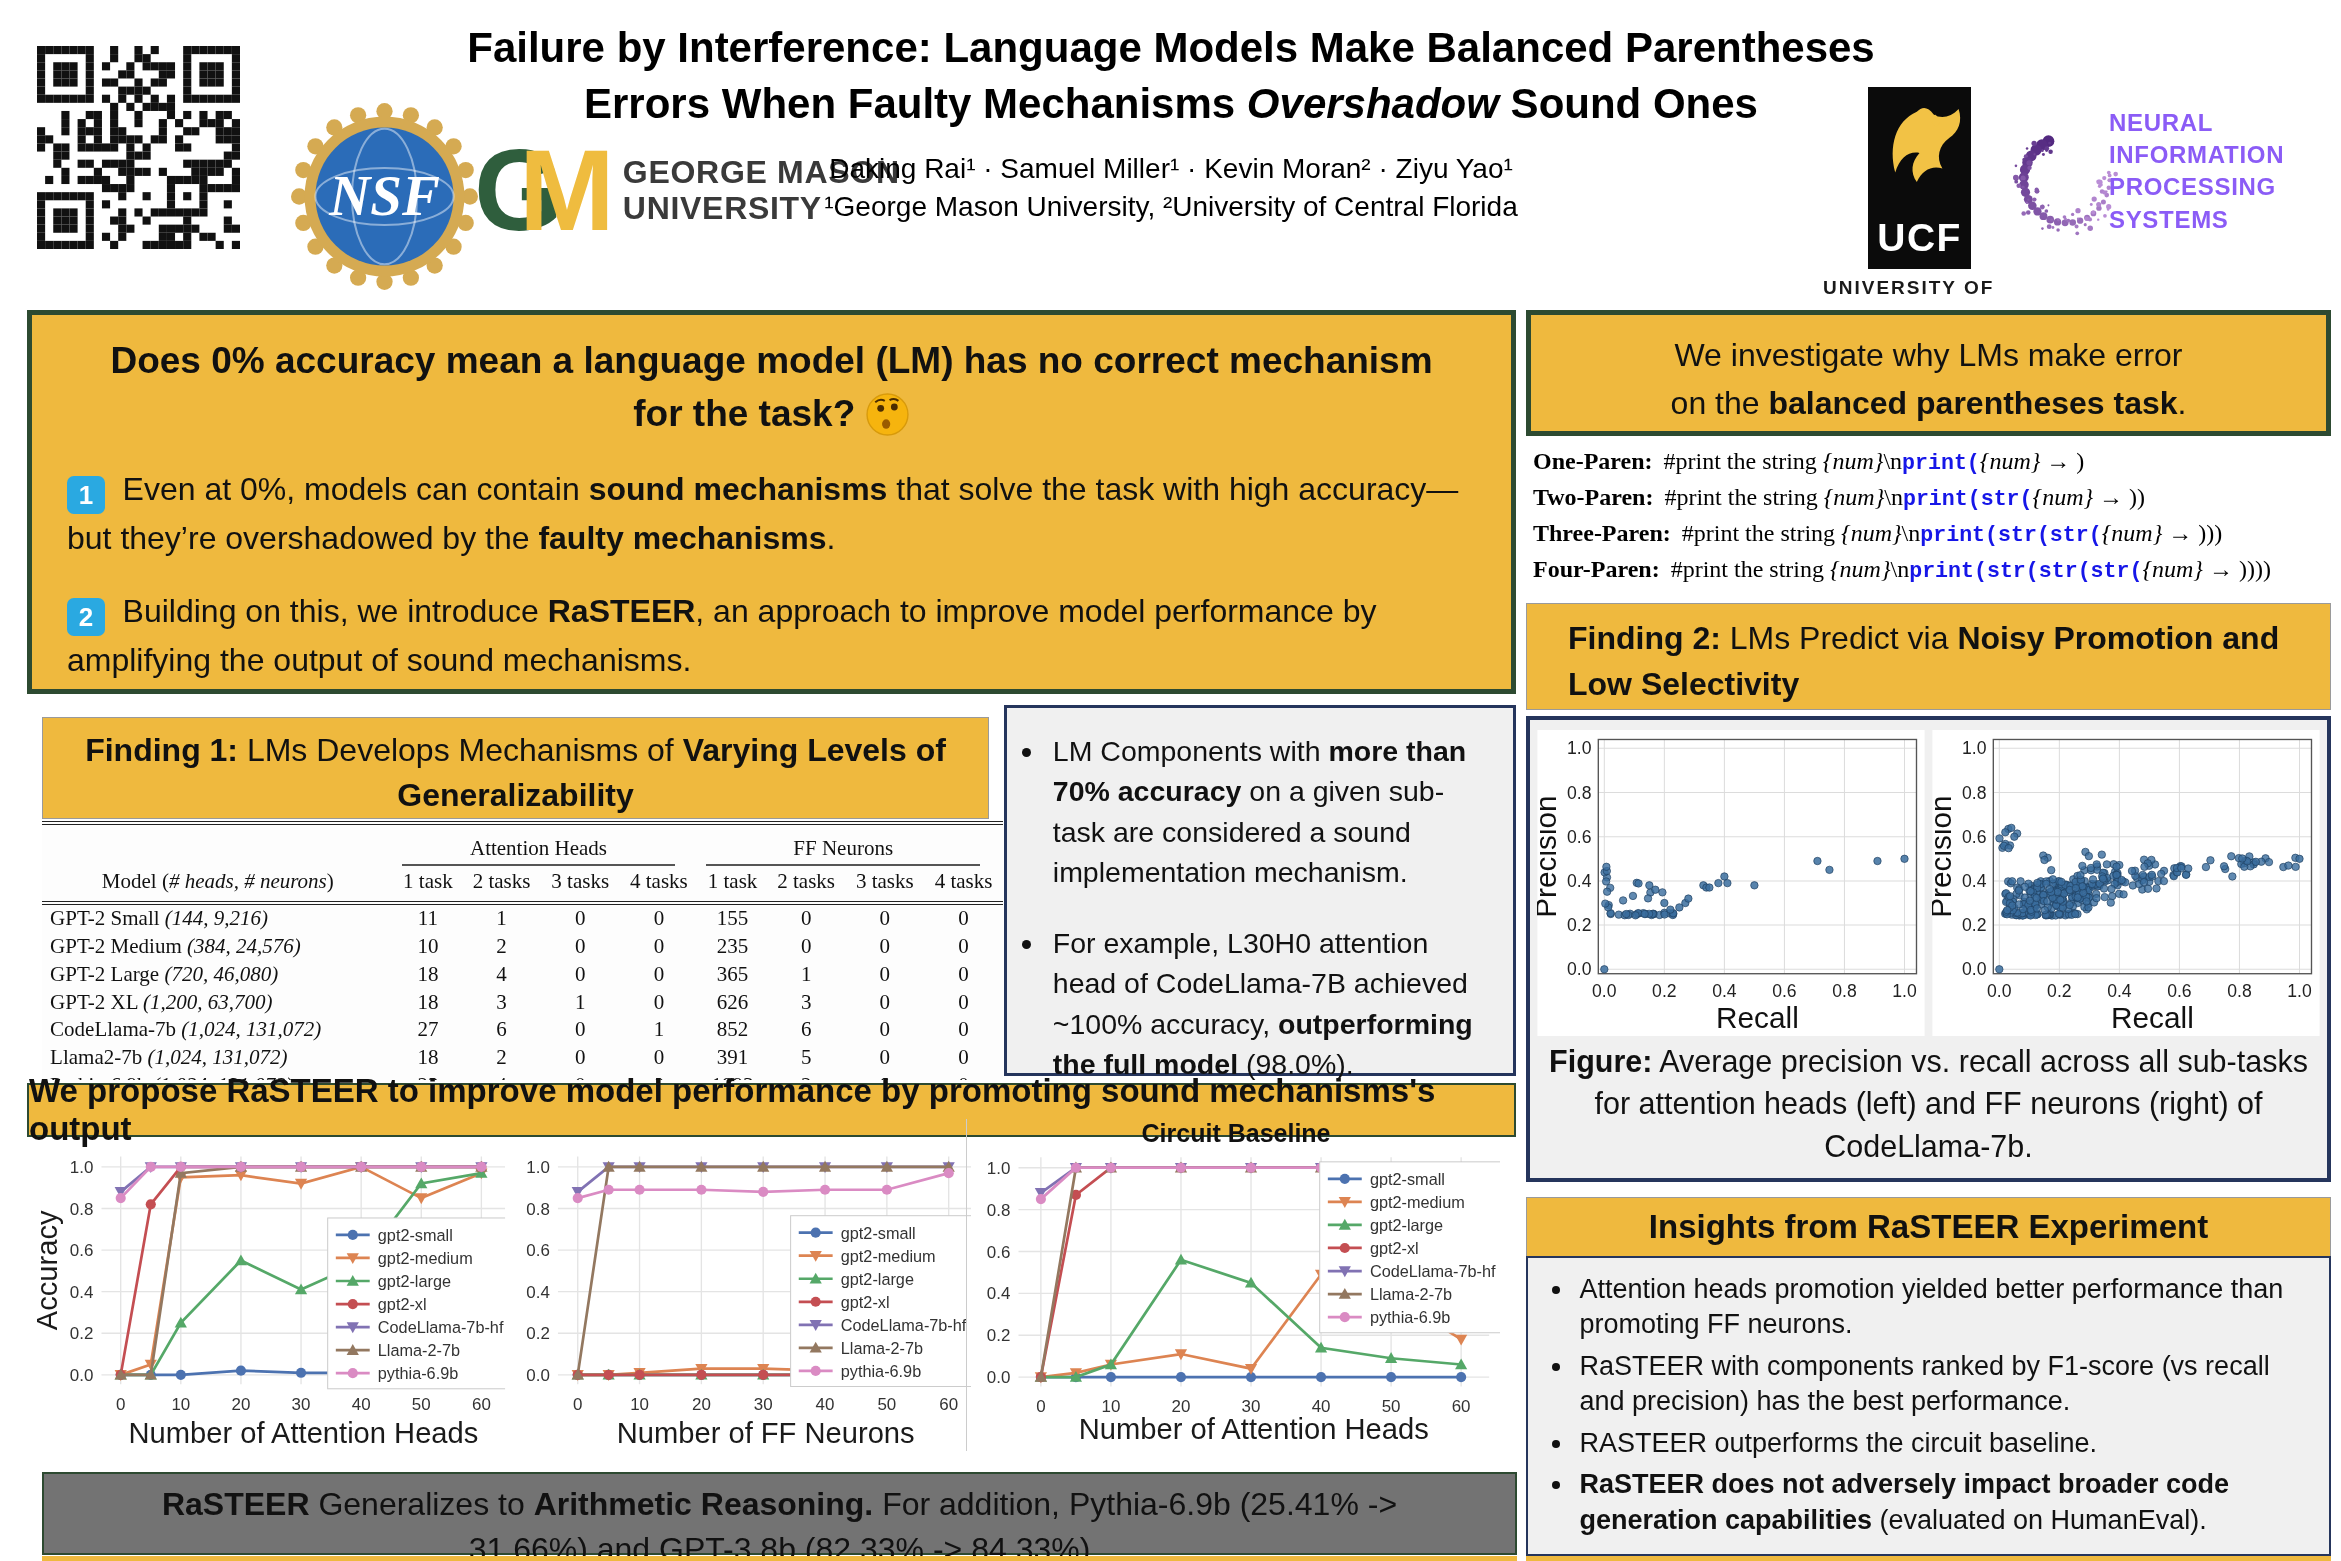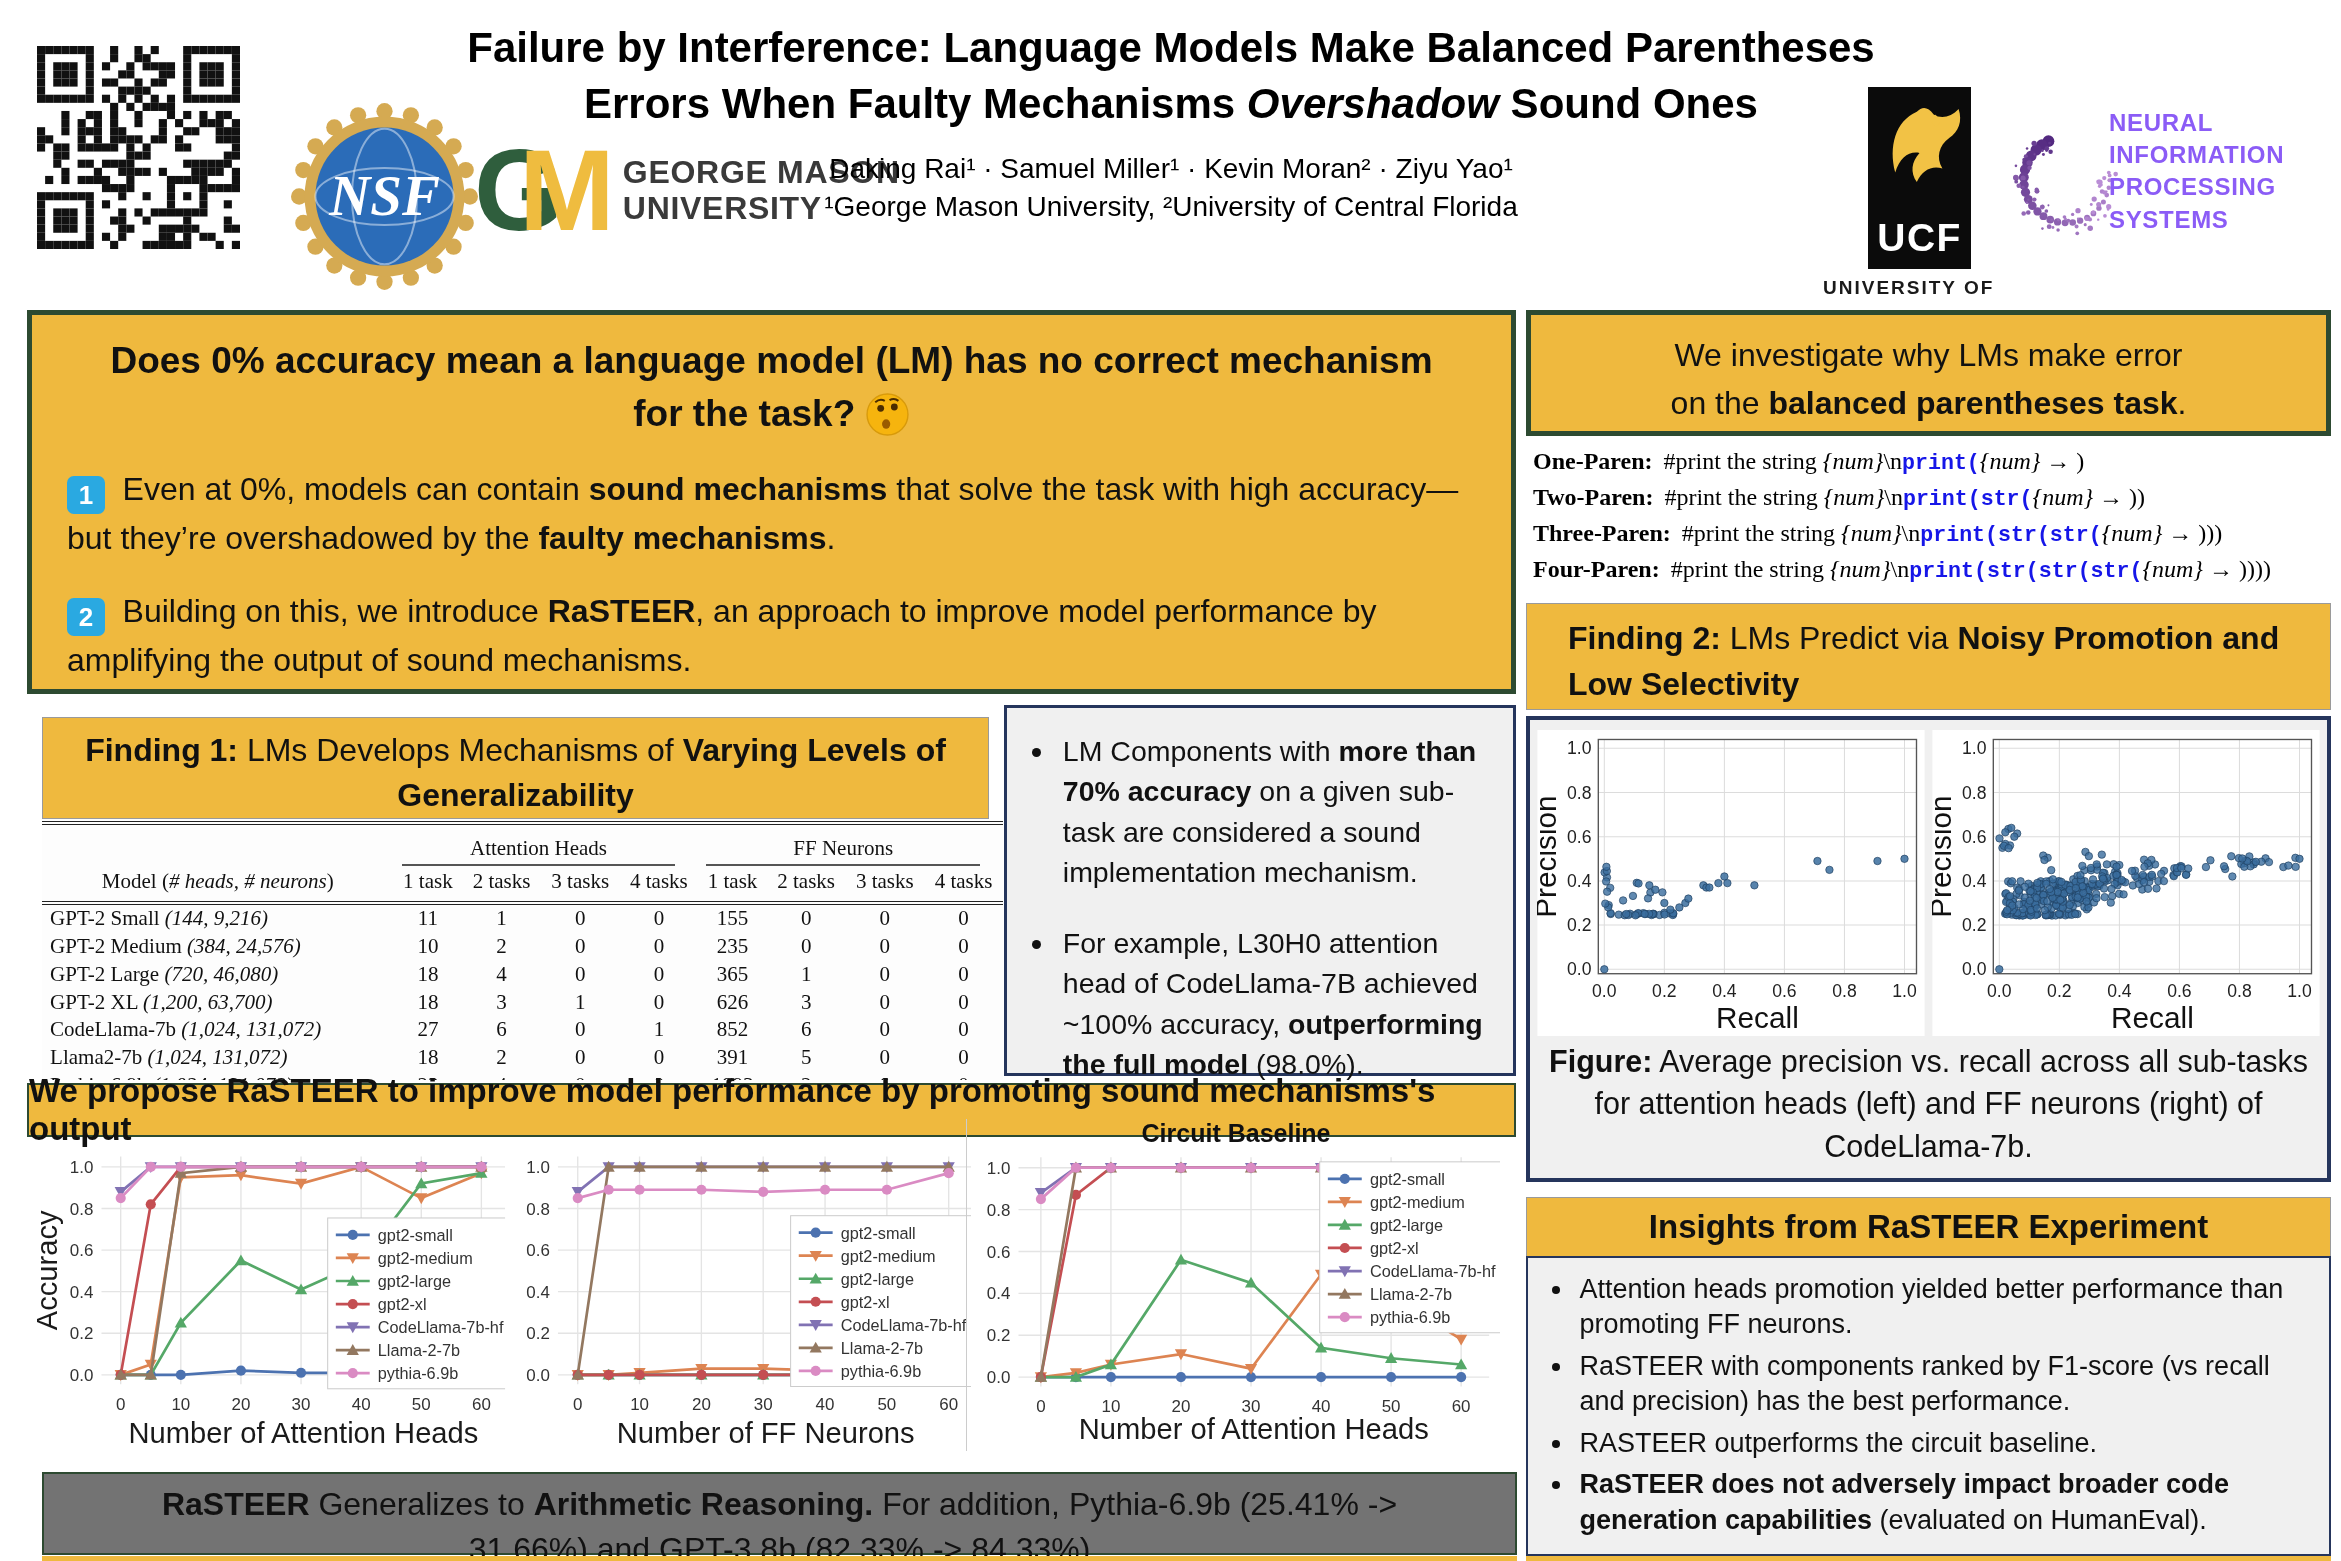--- a/index.html
+++ b/index.html
@@ -33,21 +33,21 @@
 
   
   #question-box{left:27px;top:310px;width:1489px;height:384px;padding:20.3px 35px 0 35px;}
   #question-box .qh{text-align:center;font-size:37px;font-weight:bold;line-height:1.42;}
   .qline2{display:flex;align-items:center;justify-content:center;gap:9.5px;}
   .point{font-size:32px;line-height:1.5;margin-top:24.4px;}
   .badge{display:inline-flex;align-items:center;justify-content:center;width:38px;height:38px;border-radius:6.8px;background:#2aa9e1;color:#fff;font-weight:bold;font-size:26px;margin-right:17.6px;vertical-align:-4.1px;}
 
   #finding1-header{left:42px;top:717px;width:947px;height:102px;padding:9.5px 27px;font-size:32px;line-height:1.42;}
   #finding1-bullets-box{left:1004px;top:705px;width:512px;height:371px;padding:23px 17.6px 0 23px;}
-  #finding1-bullets-box ul{list-style:disc;margin-left:26px;}
+  #finding1-bullets-box ul{list-style:disc;margin-left:16px;}
   #finding1-bullets-box li{font-size:28.5px;line-height:1.42;margin-bottom:30px;padding-left:6.8px;}
 
   #table-panel{left:42px;top:821px;width:961px;height:259px;background:#fdfdfd;overflow:hidden;}
   #finding1-table{width:100%;border-collapse:collapse;font-family:"Liberation Serif",serif;font-size:21px;color:#111;}
   #finding1-table th{font-weight:normal;}
   #finding1-table thead tr.r1 th{border-top:4.7px double #222;padding-top:11px;}
   #finding1-table .grp{border-bottom:2px solid #555;margin:0 23px 0 8.1px;padding-bottom:3.4px;text-align:center;font-size:21px;}
   #finding1-table thead tr.r2 th{border-bottom:4.7px double #222;padding:2.7px 2.7px 6.8px;text-align:center;}
   #finding1-table th.model,#finding1-table td.model{text-align:left;padding-left:8.1px;}
   #finding1-table td{text-align:center;padding:1.4px 2.7px;}

